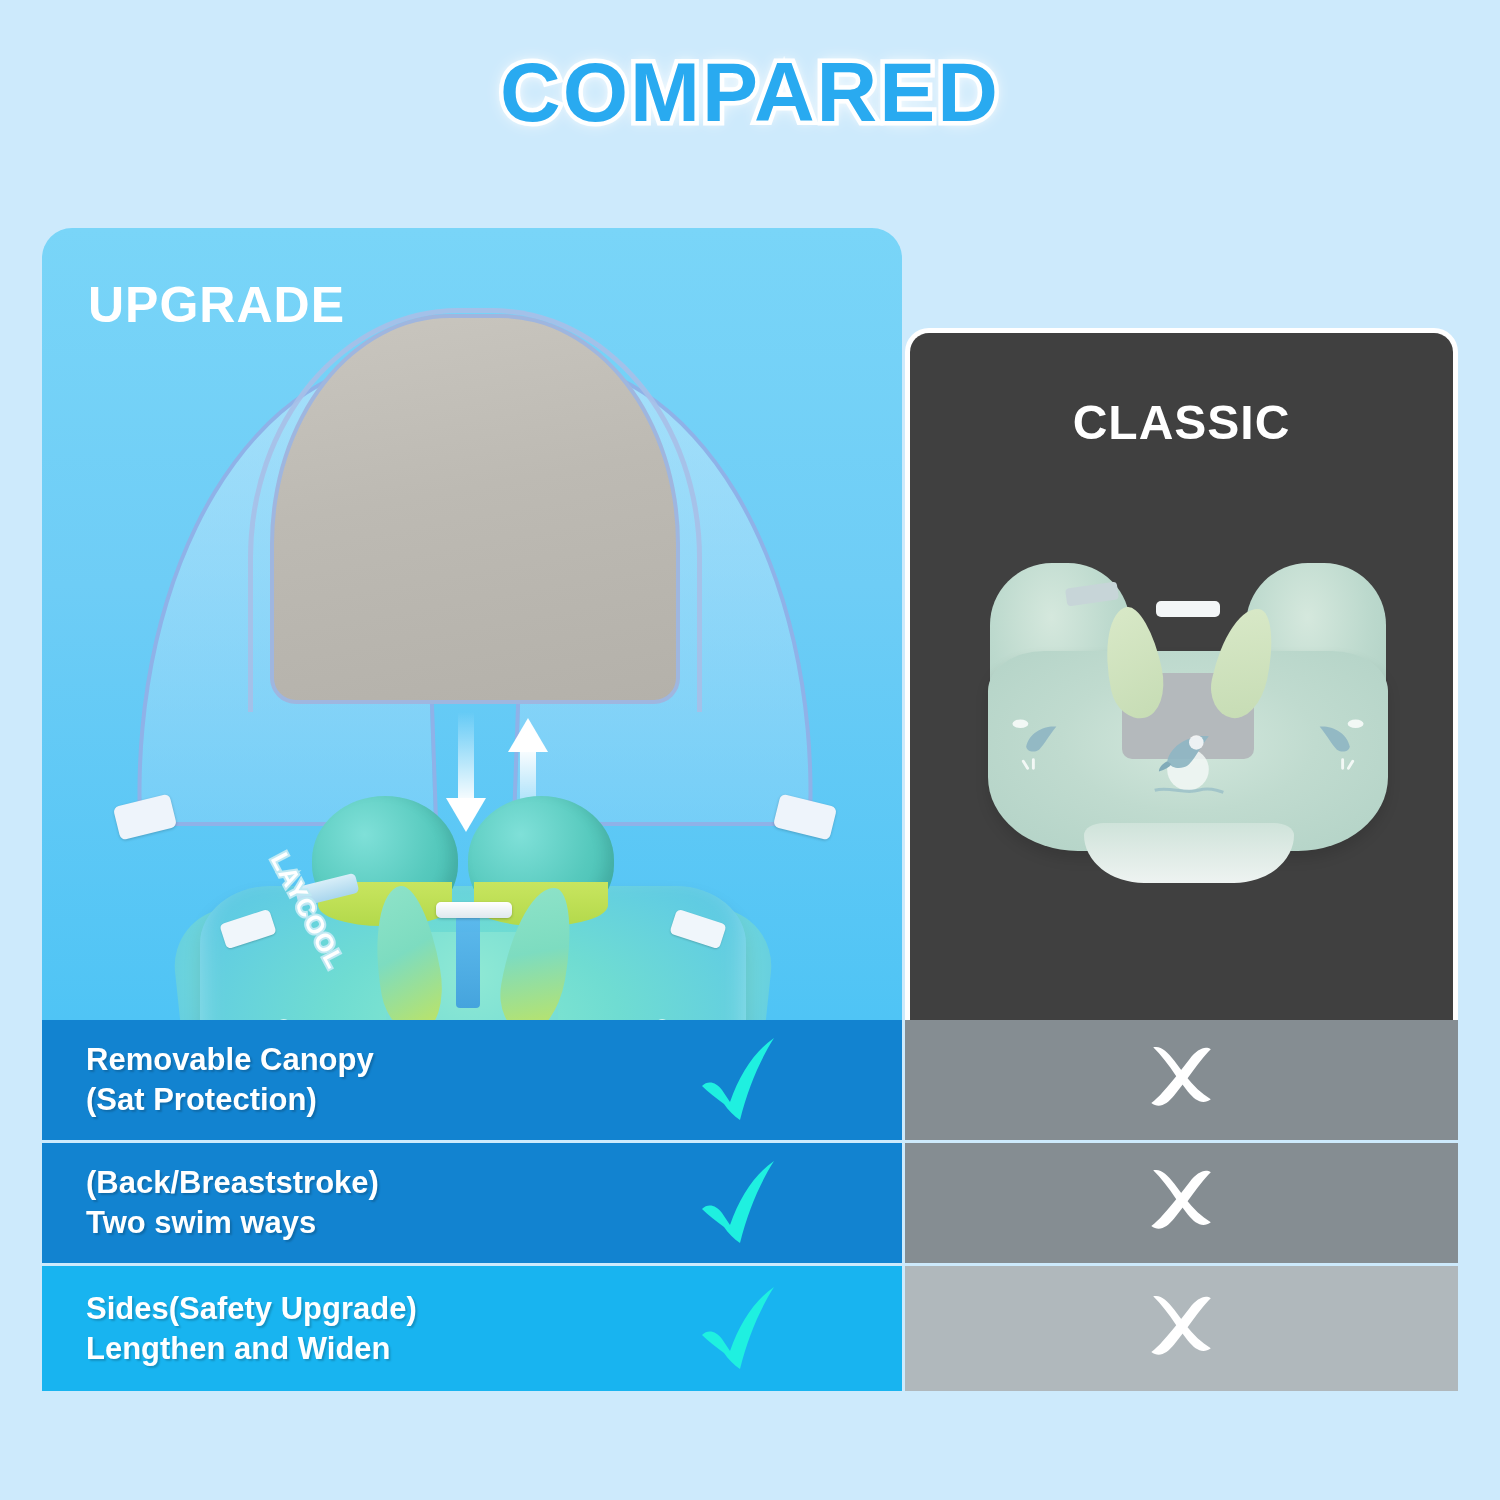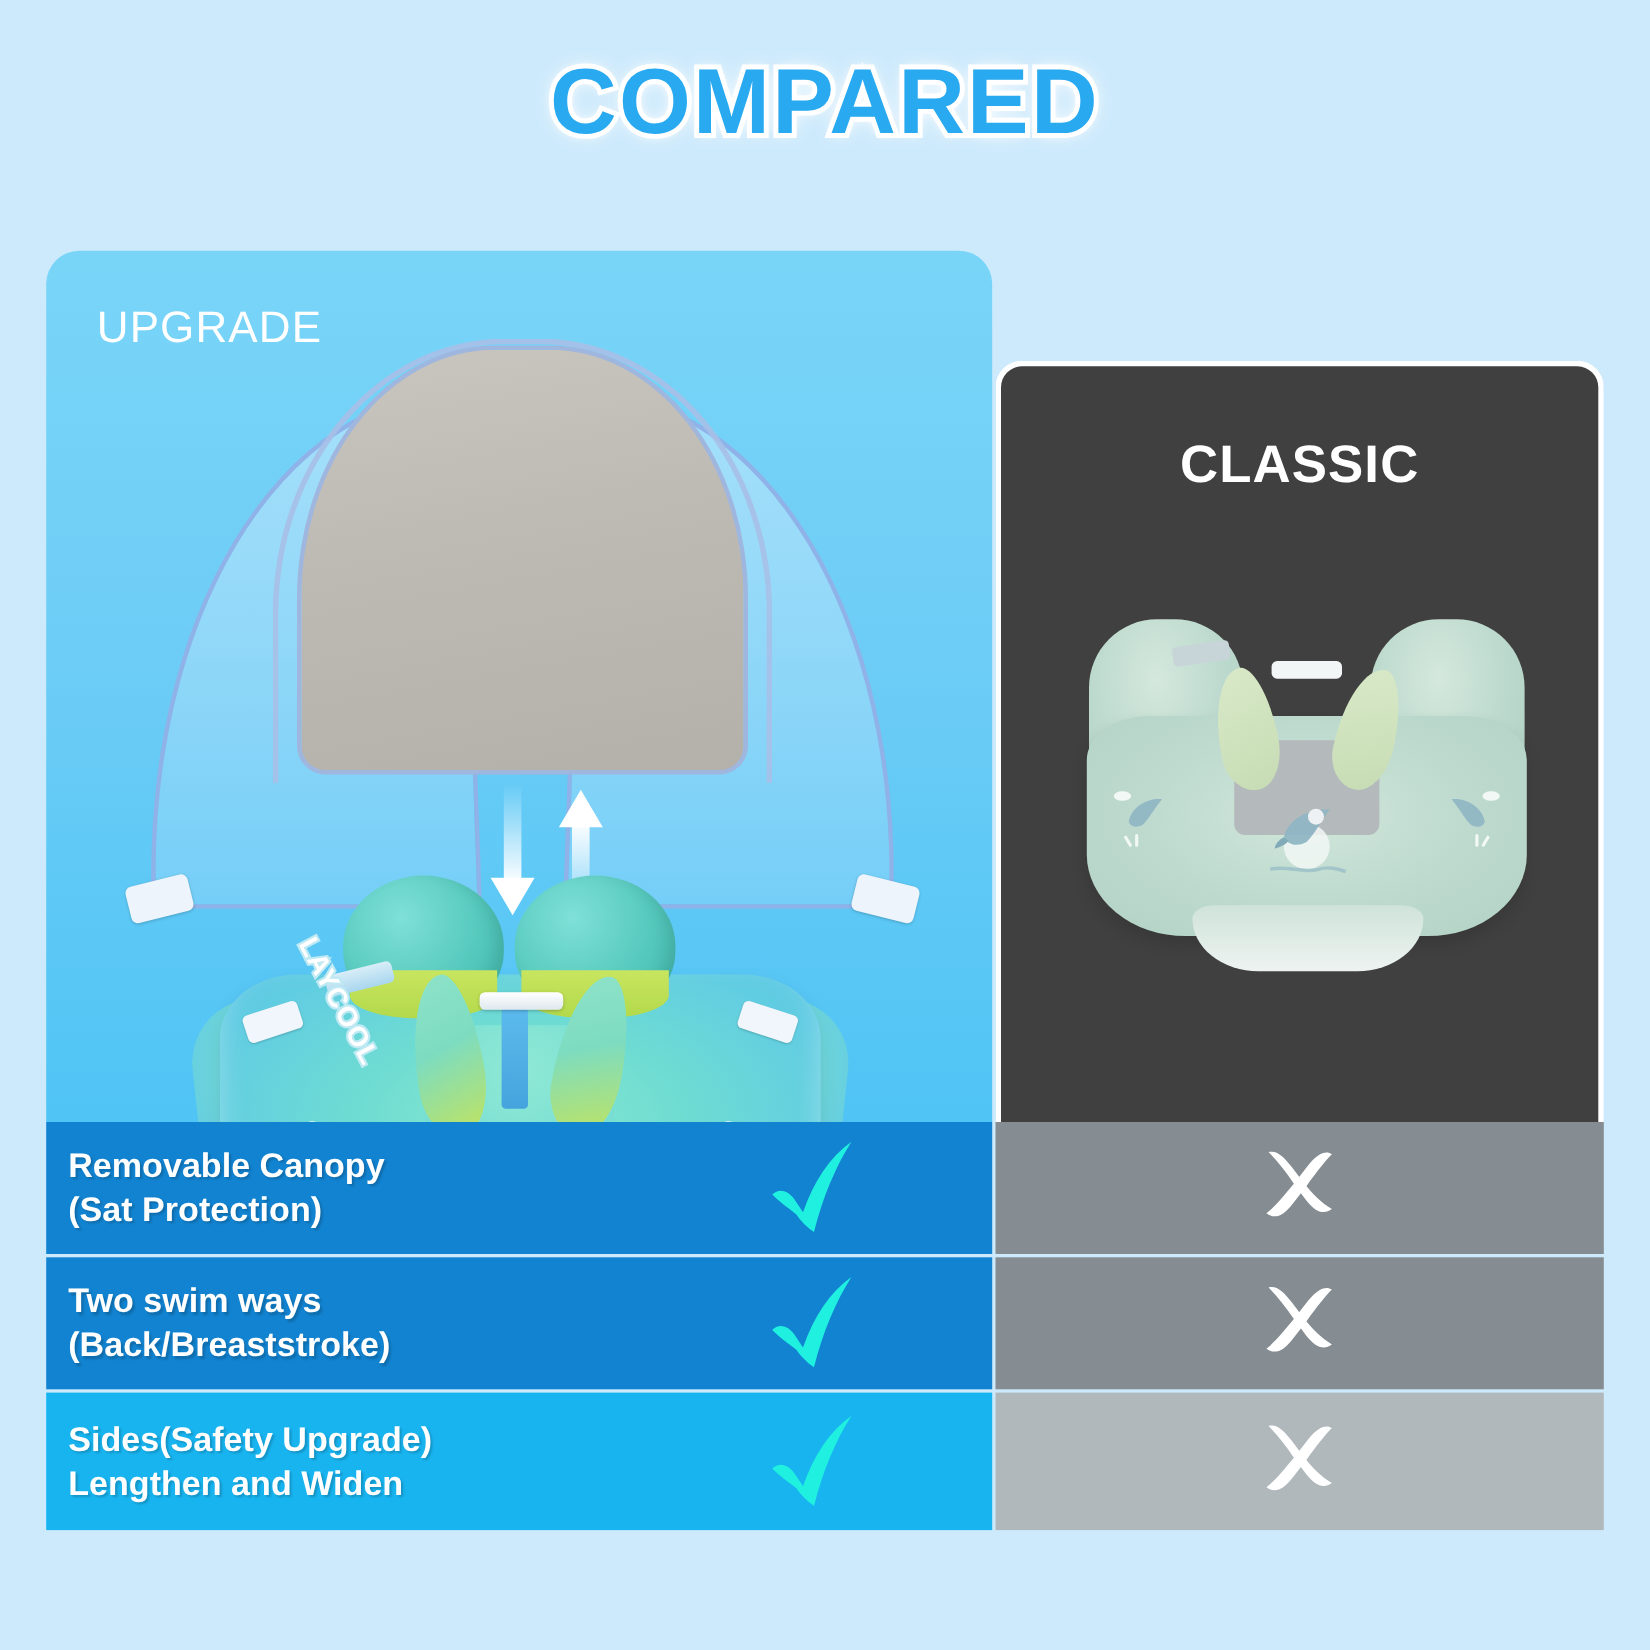--- a/index.html
+++ b/index.html
@@ -30,21 +30,21 @@
   
   #upgrade-panel{
     position:absolute; left:42px; top:228px;
     width:860px; height:792px;
     background:linear-gradient(180deg,#79d5f8 0%,#6ecdf6 45%,#4fc4f5 100%);
     border-radius:30px 30px 0 0;
     overflow:hidden;
   }
   #upgrade-label{
     position:absolute; left:46px; top:48px;
-    font-size:40px; font-weight:normal; color:#ffffff;
+    font-size:50px; font-weight:bold; color:#ffffff;
     letter-spacing:1px;
   }
 
   #classic-panel{
     position:absolute; left:905px; top:328px;
     width:553px; height:692px;
     background:#404040;
     border-radius:24px 24px 0 0;
     border:5px solid #ffffff;
     border-bottom:none;
@@ -246,21 +246,21 @@
 
   
   #feature-table{
     position:absolute; left:42px; top:1020px; width:1416px; height:480px;
   }
   .feature-row{ position:relative; display:flex; height:120px; margin-bottom:3px; }
   .feature-row:last-child{ margin-bottom:0; height:125px; }
 
   .f-left{
     width:860px; display:flex; align-items:center;
-    padding-left:20px;
+    padding-left:44px;
     position:relative;
   }
   .feature-row.dark .f-left{ background:#1283d0; }
   .feature-row.light .f-left{ background:#18b4f0; }
 
   .f-text{
     font-size:31px; font-weight:bold; color:#ffffff;
     line-height:1.28;
     text-shadow:2px 2px 2px rgba(0,0,0,.18);
     width:560px;
@@ -424,22 +424,22 @@
         <path d="M20 16 C28 14 34 20 42 30 L54 46 C62 56 70 64 80 70 C72 76 64 72 56 62 L44 46 C36 34 28 24 20 16Z" fill="#ffffff"></path>
         <path d="M80 18 C74 14 66 18 58 28 L44 46 C34 58 26 68 18 74 C26 80 34 76 42 66 L56 48 C66 34 74 24 80 18Z" fill="#ffffff"></path>
       </svg>
     </div>
   </div>
 
 
   <div class="feature-row dark">
     <div class="f-left">
       <div class="f-text">
+        <div>(Back/Breaststroke)</div>
         <div>Two swim ways</div>
-        <div>(Back/Breaststroke)</div>
       </div>
       <svg class="f-check" viewBox="0 0 100 100">
         <path d="M12 56 C18 50 26 52 32 60 L40 72 C50 44 64 22 84 8 C70 30 58 58 50 90 C44 86 38 80 34 74 C26 68 18 62 12 56Z" fill="#1ff0e0"></path>
       </svg>
     </div>
     <div class="f-gap"></div>
     <div class="f-right">
       <svg class="f-cross" viewBox="0 0 100 100">
         <path d="M20 16 C28 14 34 20 42 30 L54 46 C62 56 70 64 80 70 C72 76 64 72 56 62 L44 46 C36 34 28 24 20 16Z" fill="#ffffff"></path>
         <path d="M80 18 C74 14 66 18 58 28 L44 46 C34 58 26 68 18 74 C26 80 34 76 42 66 L56 48 C66 34 74 24 80 18Z" fill="#ffffff"></path>

